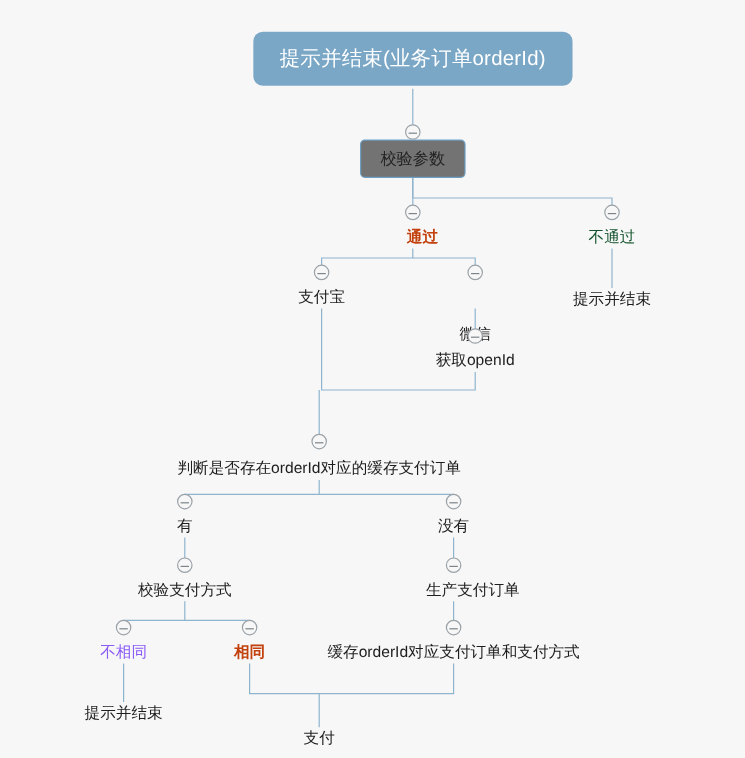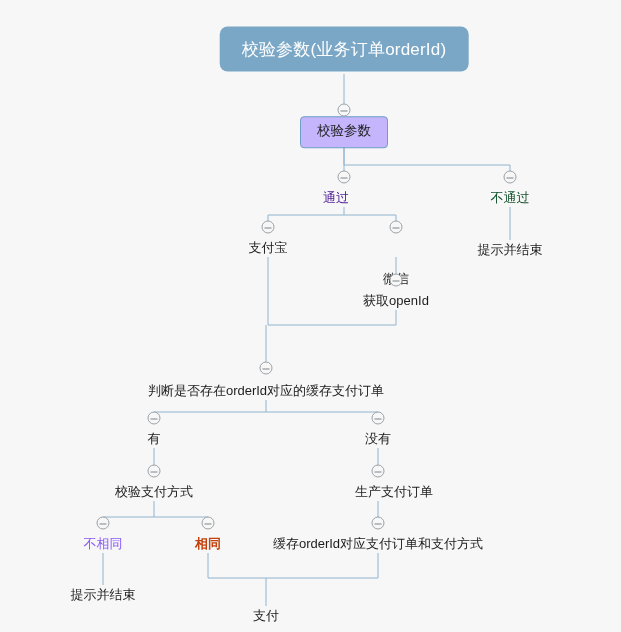--- a/index.html
+++ b/index.html
@@ -86,24 +86,24 @@
       <path d="M 154 448 L 154 471" fill="none" stroke="#8fb4cd" stroke-width="1"></path>
       <path d="M 378 448 L 378 471" fill="none" stroke="#8fb4cd" stroke-width="1"></path>
       <path d="M 154 501 L 154 517 L 103 517 L 103 523" fill="none" stroke="#8fb4cd" stroke-width="1"></path>
       <path d="M 154 517 L 208 517 L 208 523" fill="none" stroke="#8fb4cd" stroke-width="1"></path>
       <path d="M 378 501 L 378 523" fill="none" stroke="#8fb4cd" stroke-width="1"></path>
       <path d="M 103 553 L 103 585" fill="none" stroke="#8fb4cd" stroke-width="1"></path>
       <path d="M 208 553 L 208 578 L 378 578 L 378 553" fill="none" stroke="#8fb4cd" stroke-width="1"></path>
       <path d="M 266 578 L 266 606" fill="none" stroke="#8fb4cd" stroke-width="1"></path>
     </svg>
   <div id="nodes-layer">
-      <div class="node node-root" style="left: 344px; top: 49px; background: rgb(123, 167, 199); color: rgb(255, 255, 255);">校验参数(业务订单orderId)</div>
-      <div class="node node-box" style="left: 344px; top: 132px; background: #c4b5fd; border-color: rgb(109, 158, 196); font-family: Liberation Mono, monospace;">校验参数</div>
+      <div class="node node-root" style="left: 344px; top: 49px; background: rgb(123, 167, 199); color: rgb(255, 255, 255);">提示并结束(业务订单orderId)</div>
+      <div class="node node-box" style="left: 344px; top: 132px; background: #737373; border-color: rgb(109, 158, 196);">校验参数</div>
       <div class="toggle" style="left: 344px; top: 110px;"></div>
-      <div class="node node-plain" style="left: 336px; top: 197px; color: #4c1d95;">通过</div>
+      <div class="node node-plain" style="left: 352px; top: 197px; color: #c2410c; font-weight: bold;">通过</div>
       <div class="toggle" style="left: 344px; top: 177px;"></div>
       <div class="node node-plain" style="left: 510px; top: 197px; color: #14532d;">不通过</div>
       <div class="toggle" style="left: 510px; top: 177px;"></div>
       <div class="node node-plain" style="left: 510px; top: 249px; color: rgb(29, 29, 29);">提示并结束</div>
       <div class="node node-plain" style="left: 268px; top: 247px; color: rgb(29, 29, 29);">支付宝</div>
       <div class="toggle" style="left: 268px; top: 227px;"></div>
       <div class="node node-plain" style="left: 396px; top: 247px; color: rgb(29, 29, 29); margin-top: 31px;">微信</div>
       <div class="toggle" style="left: 396px; top: 227px;"></div>
       <div class="node node-plain" style="left: 396px; top: 300px; color: rgb(29, 29, 29);">获取openId</div>
       <div class="toggle" style="left: 396px; top: 280px;"></div>

